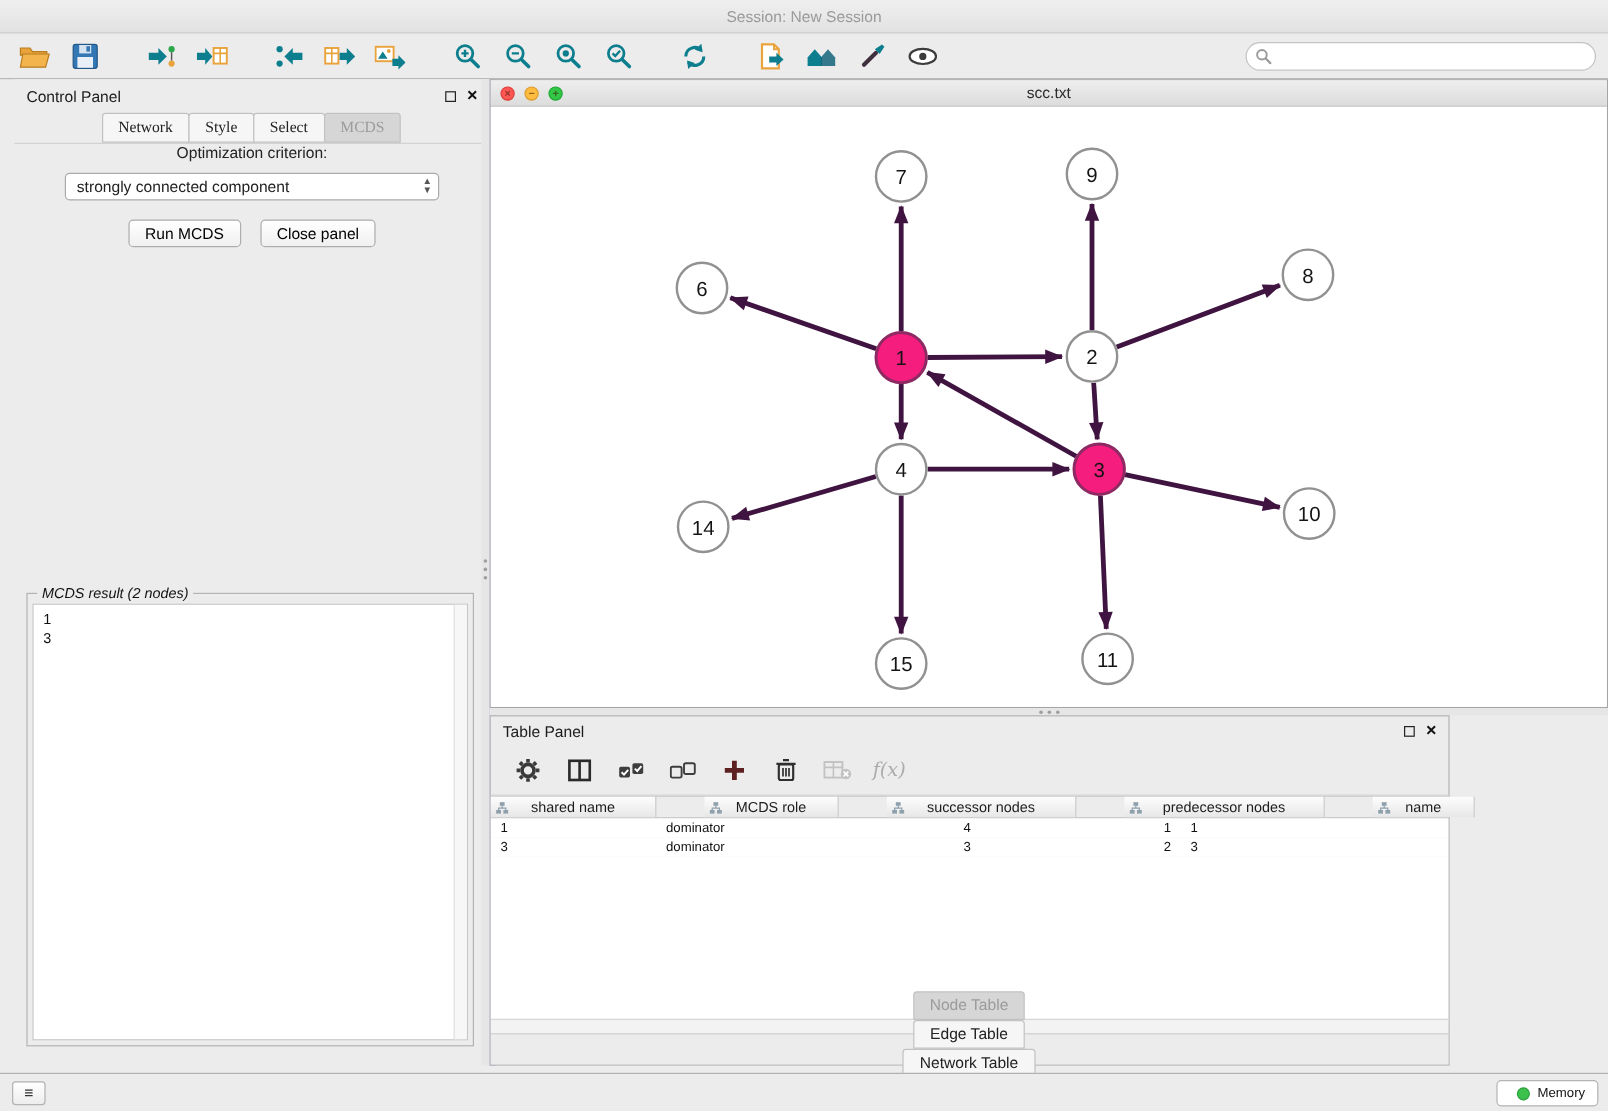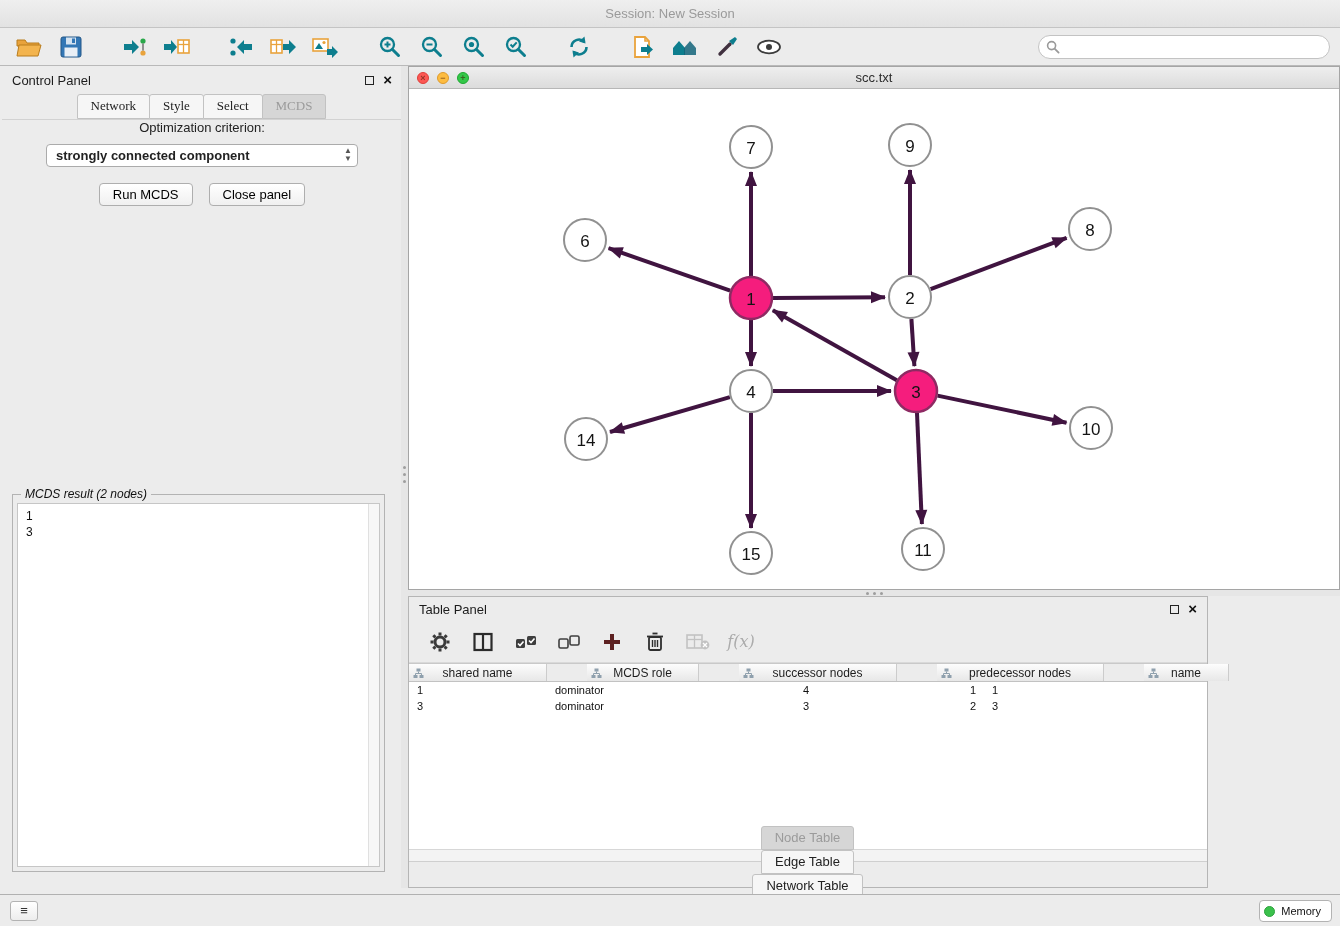--- a/index.html
+++ b/index.html
@@ -15,33 +15,33 @@
   
   .toolbar { position:absolute; left:0; top:28px; width:1340px; height:38px;
     background:#ececec; border-bottom:1px solid #b9b9b9; display:flex; align-items:center; padding:0 10px; }
   .tb-group { display:flex; align-items:center; gap:4px; margin-right:26px; }
   .tb-btn { width:38px; height:30px; display:flex; align-items:center; justify-content:center; border-radius:4px; cursor:default; }
   .search-wrap { margin-left:auto; position:relative; }
   .search-input { width:292px; height:24px; border:1px solid #c3c3c3; border-radius:12px; background:#fff; padding:0 10px 0 26px; font-size:12px; outline:none; }
   .search-glass { position:absolute; left:8px; top:5px; }
 
   
-  .control-panel { position:absolute; left:2px; top:66px; width:401px; height:822px; background:#ececec; border-right:1px solid #6d28d9; }
+  .control-panel { position:absolute; left:12px; top:66px; width:401px; height:822px; background:#ececec; border-right:5px solid #6d28d9; }
   .panel-head { position:relative; height:28px; display:flex; align-items:center; padding:0 10px; }
   .panel-title { font-size:13px; color:#1c1c1c; }
   .panel-ctrls { margin-left:auto; display:flex; align-items:center; gap:9px; }
   .float-sq { width:9px; height:9px; border:1.5px solid #222; display:inline-block; }
   .close-x { font-size:15px; font-weight:bold; color:#111; line-height:12px; }
 
   .cp-tabs { display:flex; justify-content:center; border-bottom:1px solid #d2d2d2; padding-bottom:0;font-family:Liberation Serif, serif; }
   .tab { padding:3px 13px 4px; background:#f6f6f6; border:1px solid #c2c2c2; margin-left:-1px; font-size:13px; color:#222; border-radius:3px 3px 0 0; cursor:default; }
   .tab.active { background:#d6d6d6; color:#9b9b9b; }
 
   .opt-label { text-align:center; font-size:13px; }
-  .dropdown { position:relative; width:312px; height:23px; margin:9px auto 16px; background:#fff; border:1px solid #ababab; border-radius:4px; font-size:13px; line-height:21px; padding:0 22px 0 9px;font-weight:bold; }
+  .dropdown { position:relative; width:312px; height:23px; margin:9px auto 16px; background:#fff; border:1px solid #ababab; border-radius:4px; font-size:13px; line-height:21px; padding:0 22px 0 9px; }
   .dd-arrows { position:absolute; right:5px; top:2px; display:flex; flex-direction:column; line-height:8px; font-size:8px; color:#555; }
   .btn-row { display:flex; justify-content:center; gap:16px; margin-top:13px; }
   .push-btn { background:linear-gradient(#ffffff,#f0f0f0); border:1px solid #aeaeae; border-radius:4px; padding:3px 13px; font-size:13px; cursor:default; }
 
   .result-group { position:absolute; left:10px; top:428px; width:373px; height:378px; border:1px solid #b3b3b3; }
   .result-legend { position:absolute; top:-8px; left:8px; background:#ececec; padding:0 4px; font-size:12px; color:#111;font-style:italic; }
   .result-box { position:absolute; left:4px; right:4px; top:8px; bottom:4px; background:#fff; border:1px solid #c6c6c6; }
   .result-lines { padding:4px 8px; font-size:12px; line-height:16px; color:#111; }
   .result-scroll { position:absolute; right:0; top:0; bottom:0; width:11px; background:#f7f7f7; border-left:1px solid #e0e0e0; }
 
@@ -82,21 +82,21 @@
   .tbl-row { height:16px; background:#fff; font-size:11px; line-height:16px; color:#111; }
   .td { padding:0 8px; overflow:hidden; white-space:nowrap; }
   .td.num { text-align:right; }
   .tbl-body-fill { flex:1; background:#fff; }
   .h-scrollstrip { height:12px; background:#f3f3f3; border-top:1px solid #d7d7d7; }
   .tp-tabbar { height:26px; display:flex; justify-content:center; align-items:center; padding-bottom:2px; background:#ececec; border-top:1px solid #cfcfcf;flex-direction:column; }
 
   
   .statusbar { position:absolute; left:0; top:894px; width:1340px; height:32px; background:#ececec; border-top:1px solid #b1b1b1; }
   .menu-btn { position:absolute; left:10px; top:6px; width:28px; height:20px; background:linear-gradient(#fff,#ededed); border:1px solid #b3b3b3; border-radius:3px; text-align:center; line-height:18px; font-size:13px; color:#333; cursor:default; }
-  .memory-btn { position:absolute; right:8px; top:5px; height:22px; display:flex; align-items:center; gap:6px; background:#fff; border:1px solid #b3b3b3; border-radius:4px; padding:0 10px 0 4px; font-size:11px; color:#111; cursor:default; }
+  .memory-btn { position:absolute; right:8px; top:5px; height:22px; display:flex; align-items:center; gap:6px; background:#fff; border:1px solid #b3b3b3; border-radius:4px; padding:0 10px 0 16px; font-size:11px; color:#111; cursor:default; }
   .mem-dot { width:11px; height:11px; border-radius:50%; background:#3bc14c; border:1px solid #2da23e; }
 
   .icon { display:block; }
 </style>
 </head>
 <body>
 
 <div id="app">
 
   <div class="titlebar">

